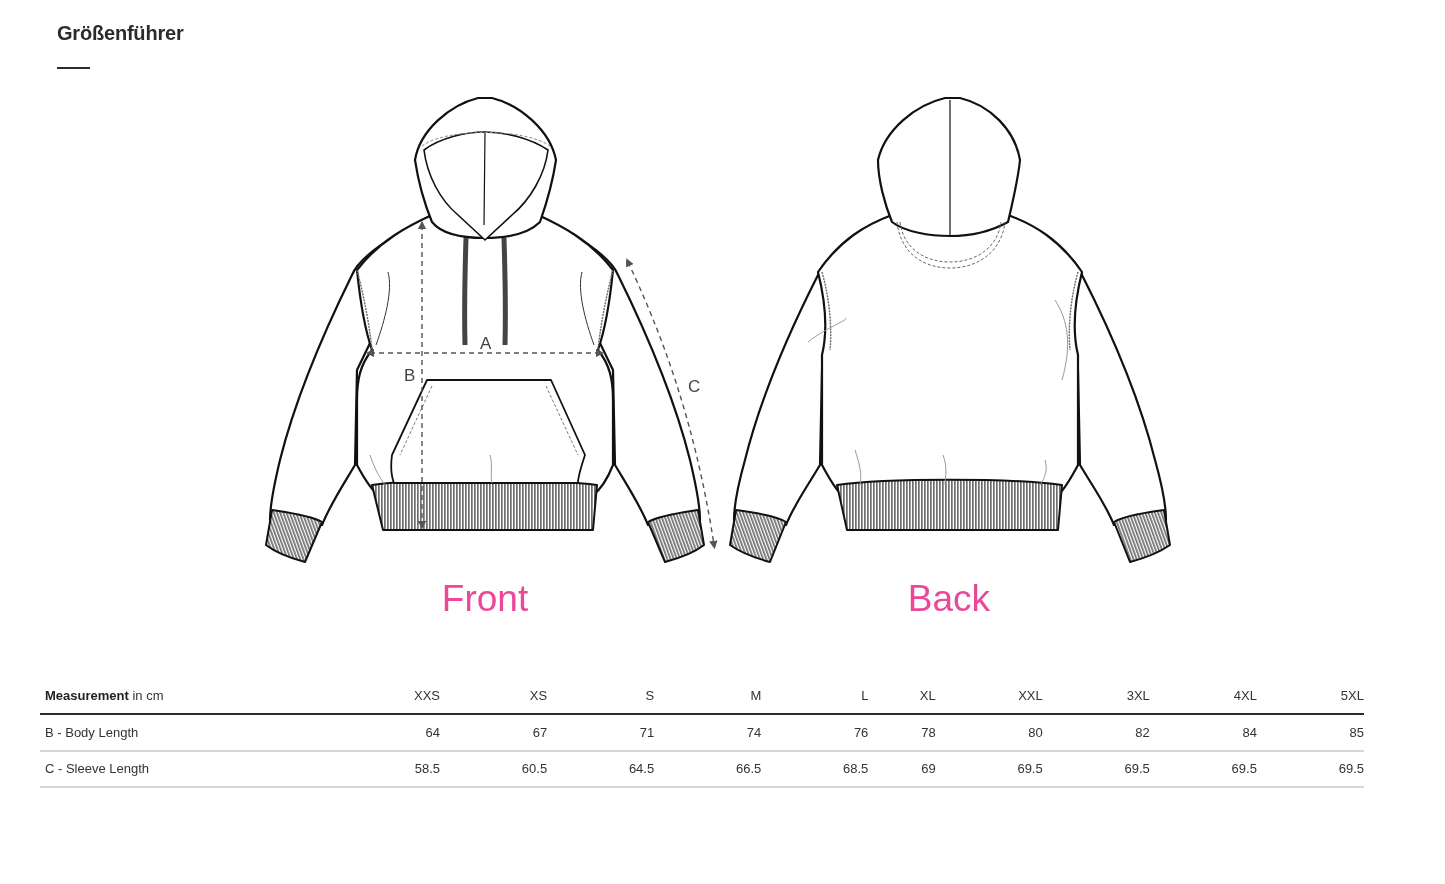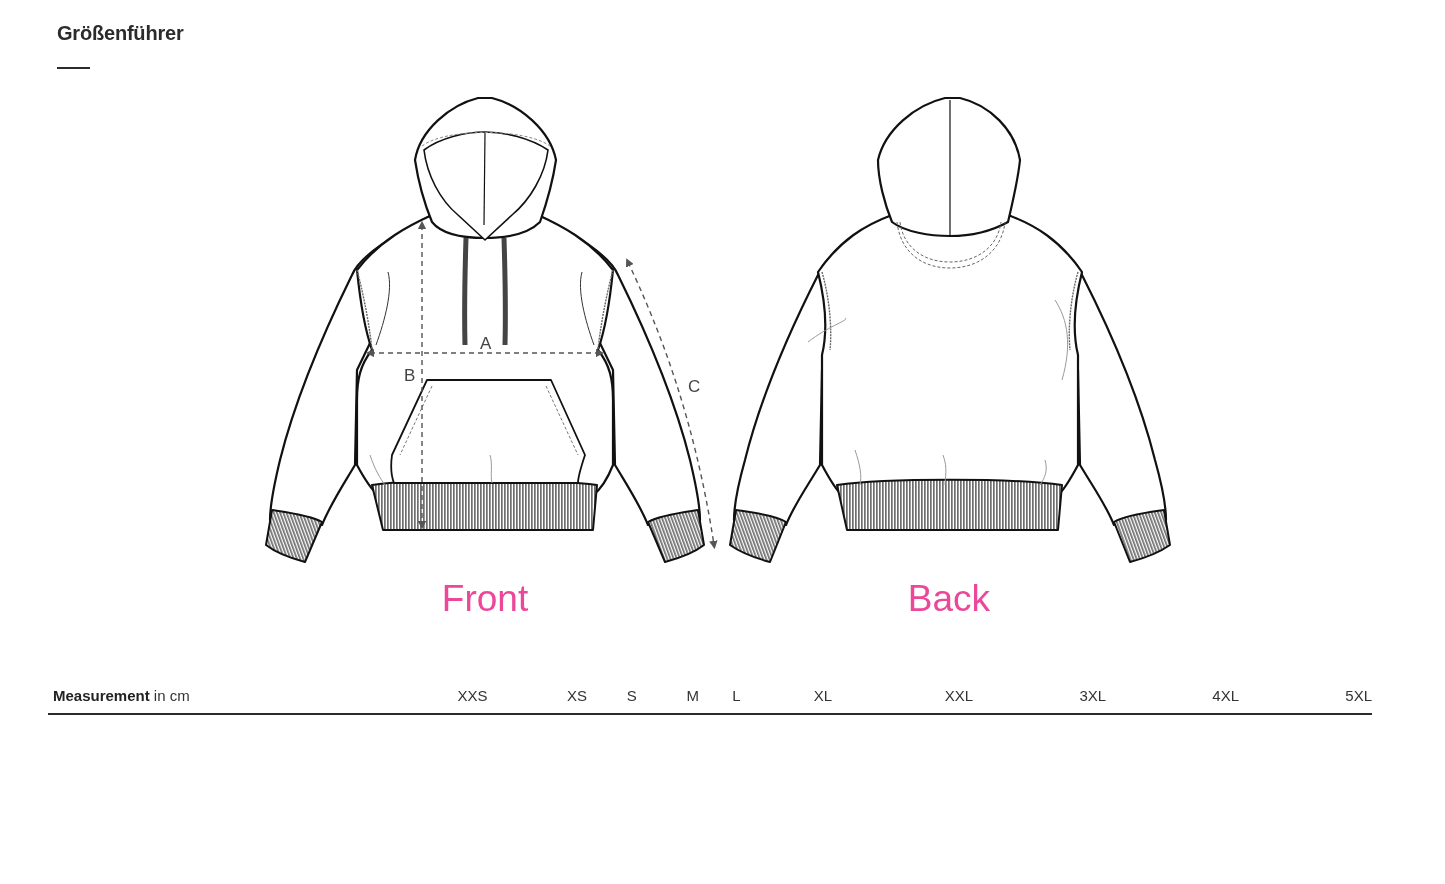--- a/index.html
+++ b/index.html
@@ -17,22 +17,22 @@
     }
     .illustration { position: absolute; left: 0; top: 0; width: 1445px; height: 640px; }
     .view-label {
       position: absolute; top: 578px; font-size: 37px; color: #ec4899; font-weight: 400;
       transform: translateX(-50%);
     }
     .view-label.front { left: 485px; }
     .view-label.back { left: 949px; }
 
     .size-table {
-      position: absolute; left: 48px; top: 677px; width: 1324px;
-      border-collapse: collapse; font-size: 15px; color: #333;
+      position: absolute; left: 40px; top: 677px; width: 1324px;
+      border-collapse: collapse; font-size: 13px; color: #333;
     }
     .size-table th, .size-table td {
       height: 36.5px; text-align: right; font-weight: 400; padding: 0;
     }
     .size-table thead th { height: 37px; border-bottom: 2px solid #2b2b2b; }
     .size-table tbody td { border-bottom: 2px solid #d6d6d6; }
     .size-table .label-col { text-align: left; padding-left: 5px; width: 290px; }
     .size-table .bold { font-weight: 700; color: #222; }
   </style>
 </head>
@@ -132,15 +132,41 @@
         <th>M</th>
         <th>L</th>
         <th>XL</th>
         <th>XXL</th>
         <th>3XL</th>
         <th>4XL</th>
         <th>5XL</th>
       </tr>
     </thead>
     <tbody>
+      <tr>
+        <td class="label-col">B - Body Length</td>
+        <td>64</td>
+        <td>67</td>
+        <td>71</td>
+        <td>74</td>
+        <td>76</td>
+        <td>78</td>
+        <td>80</td>
+        <td>82</td>
+        <td>84</td>
+        <td>85</td>
+      </tr>
+      <tr>
+        <td class="label-col">C - Sleeve Length</td>
+        <td>58.5</td>
+        <td>60.5</td>
+        <td>64.5</td>
+        <td>66.5</td>
+        <td>68.5</td>
+        <td>69</td>
+        <td>69.5</td>
+        <td>69.5</td>
+        <td>69.5</td>
+        <td>69.5</td>
+      </tr>
     </tbody>
   </table>
 </div>
 
 </body></html>

